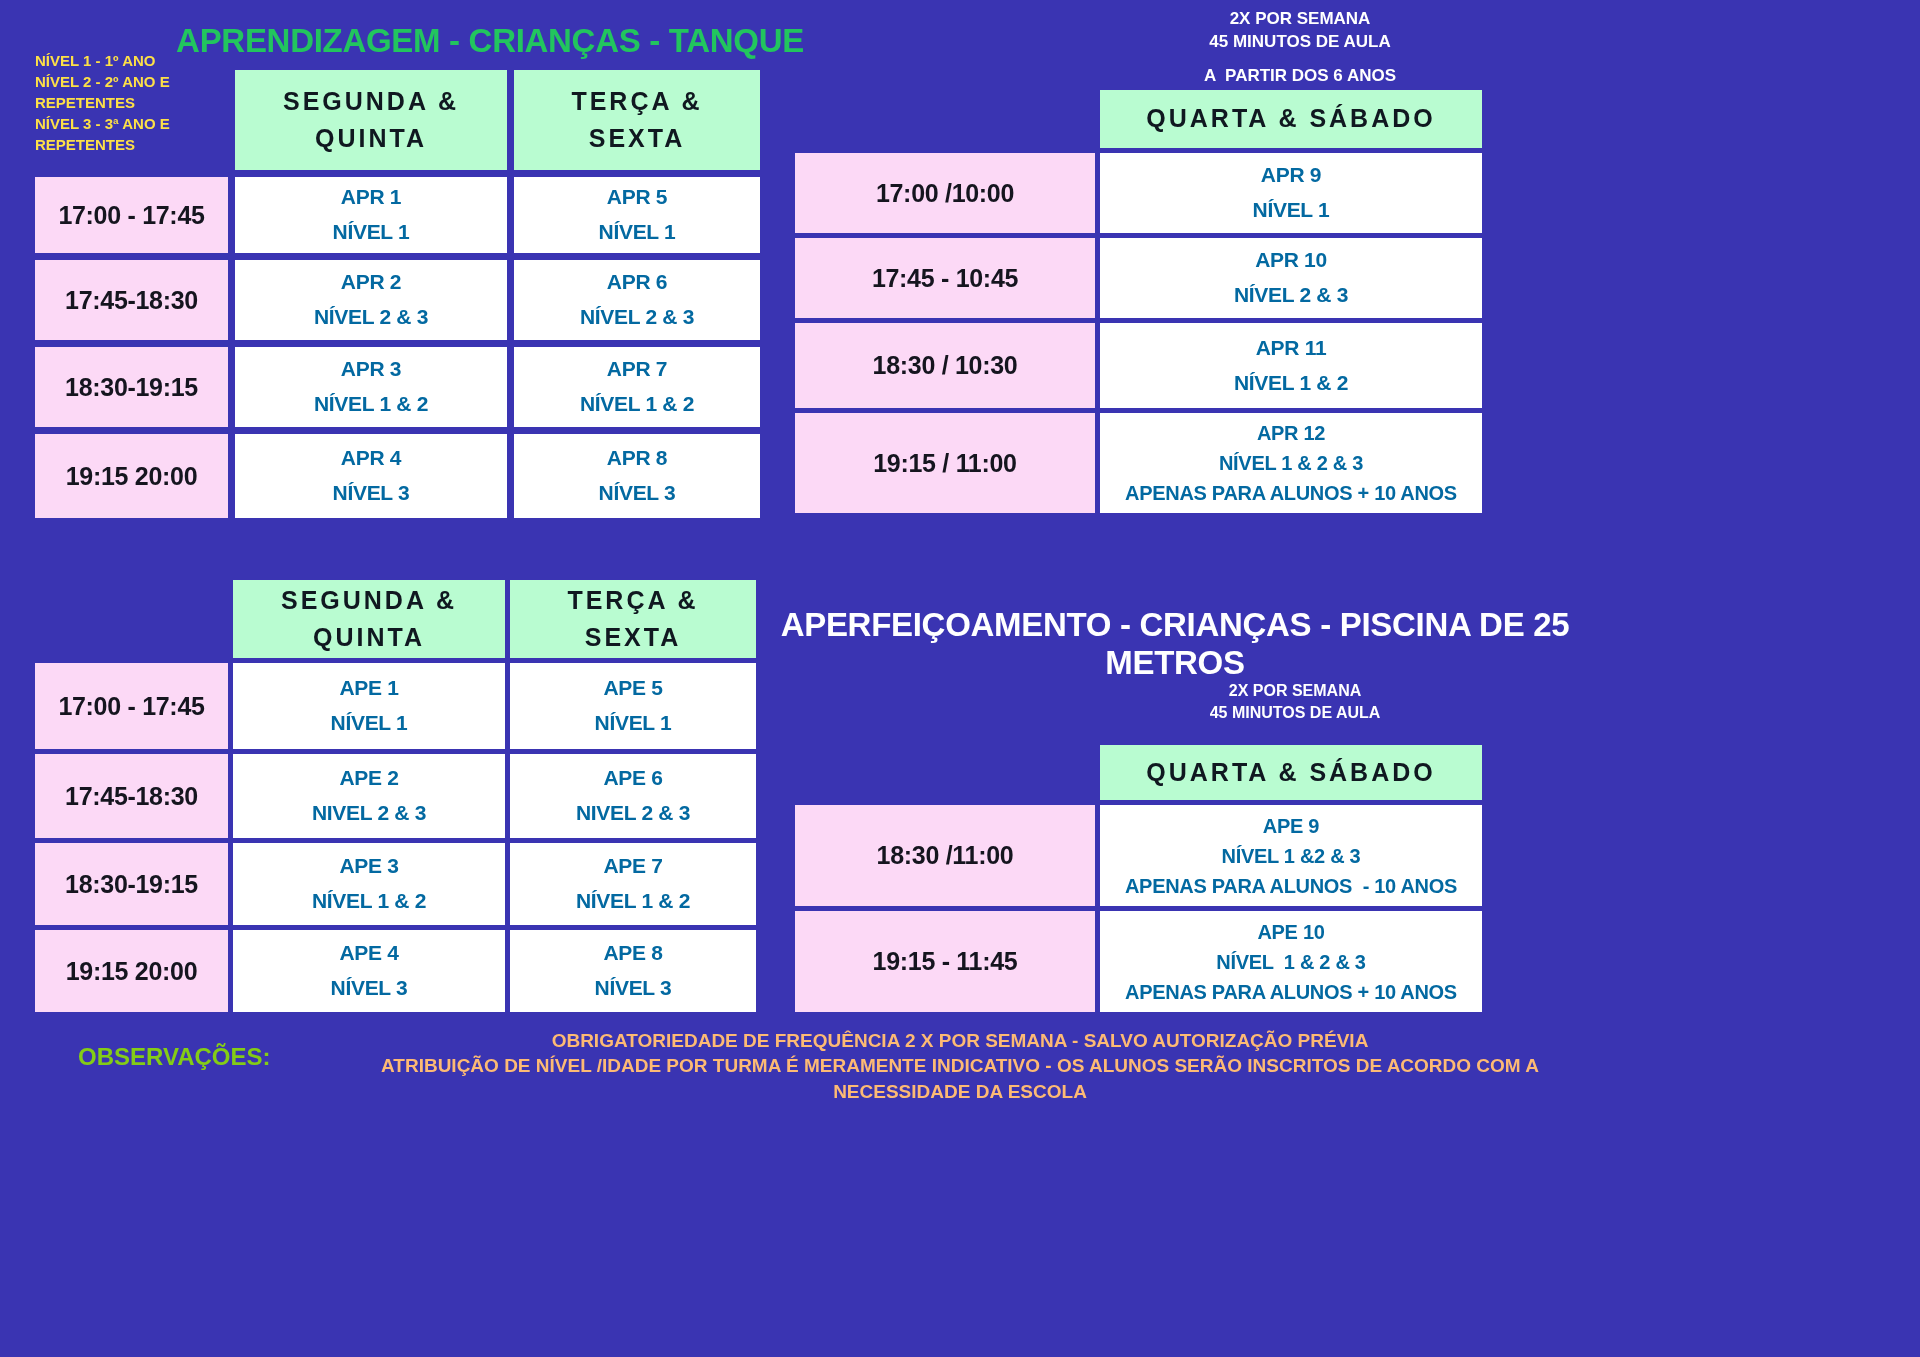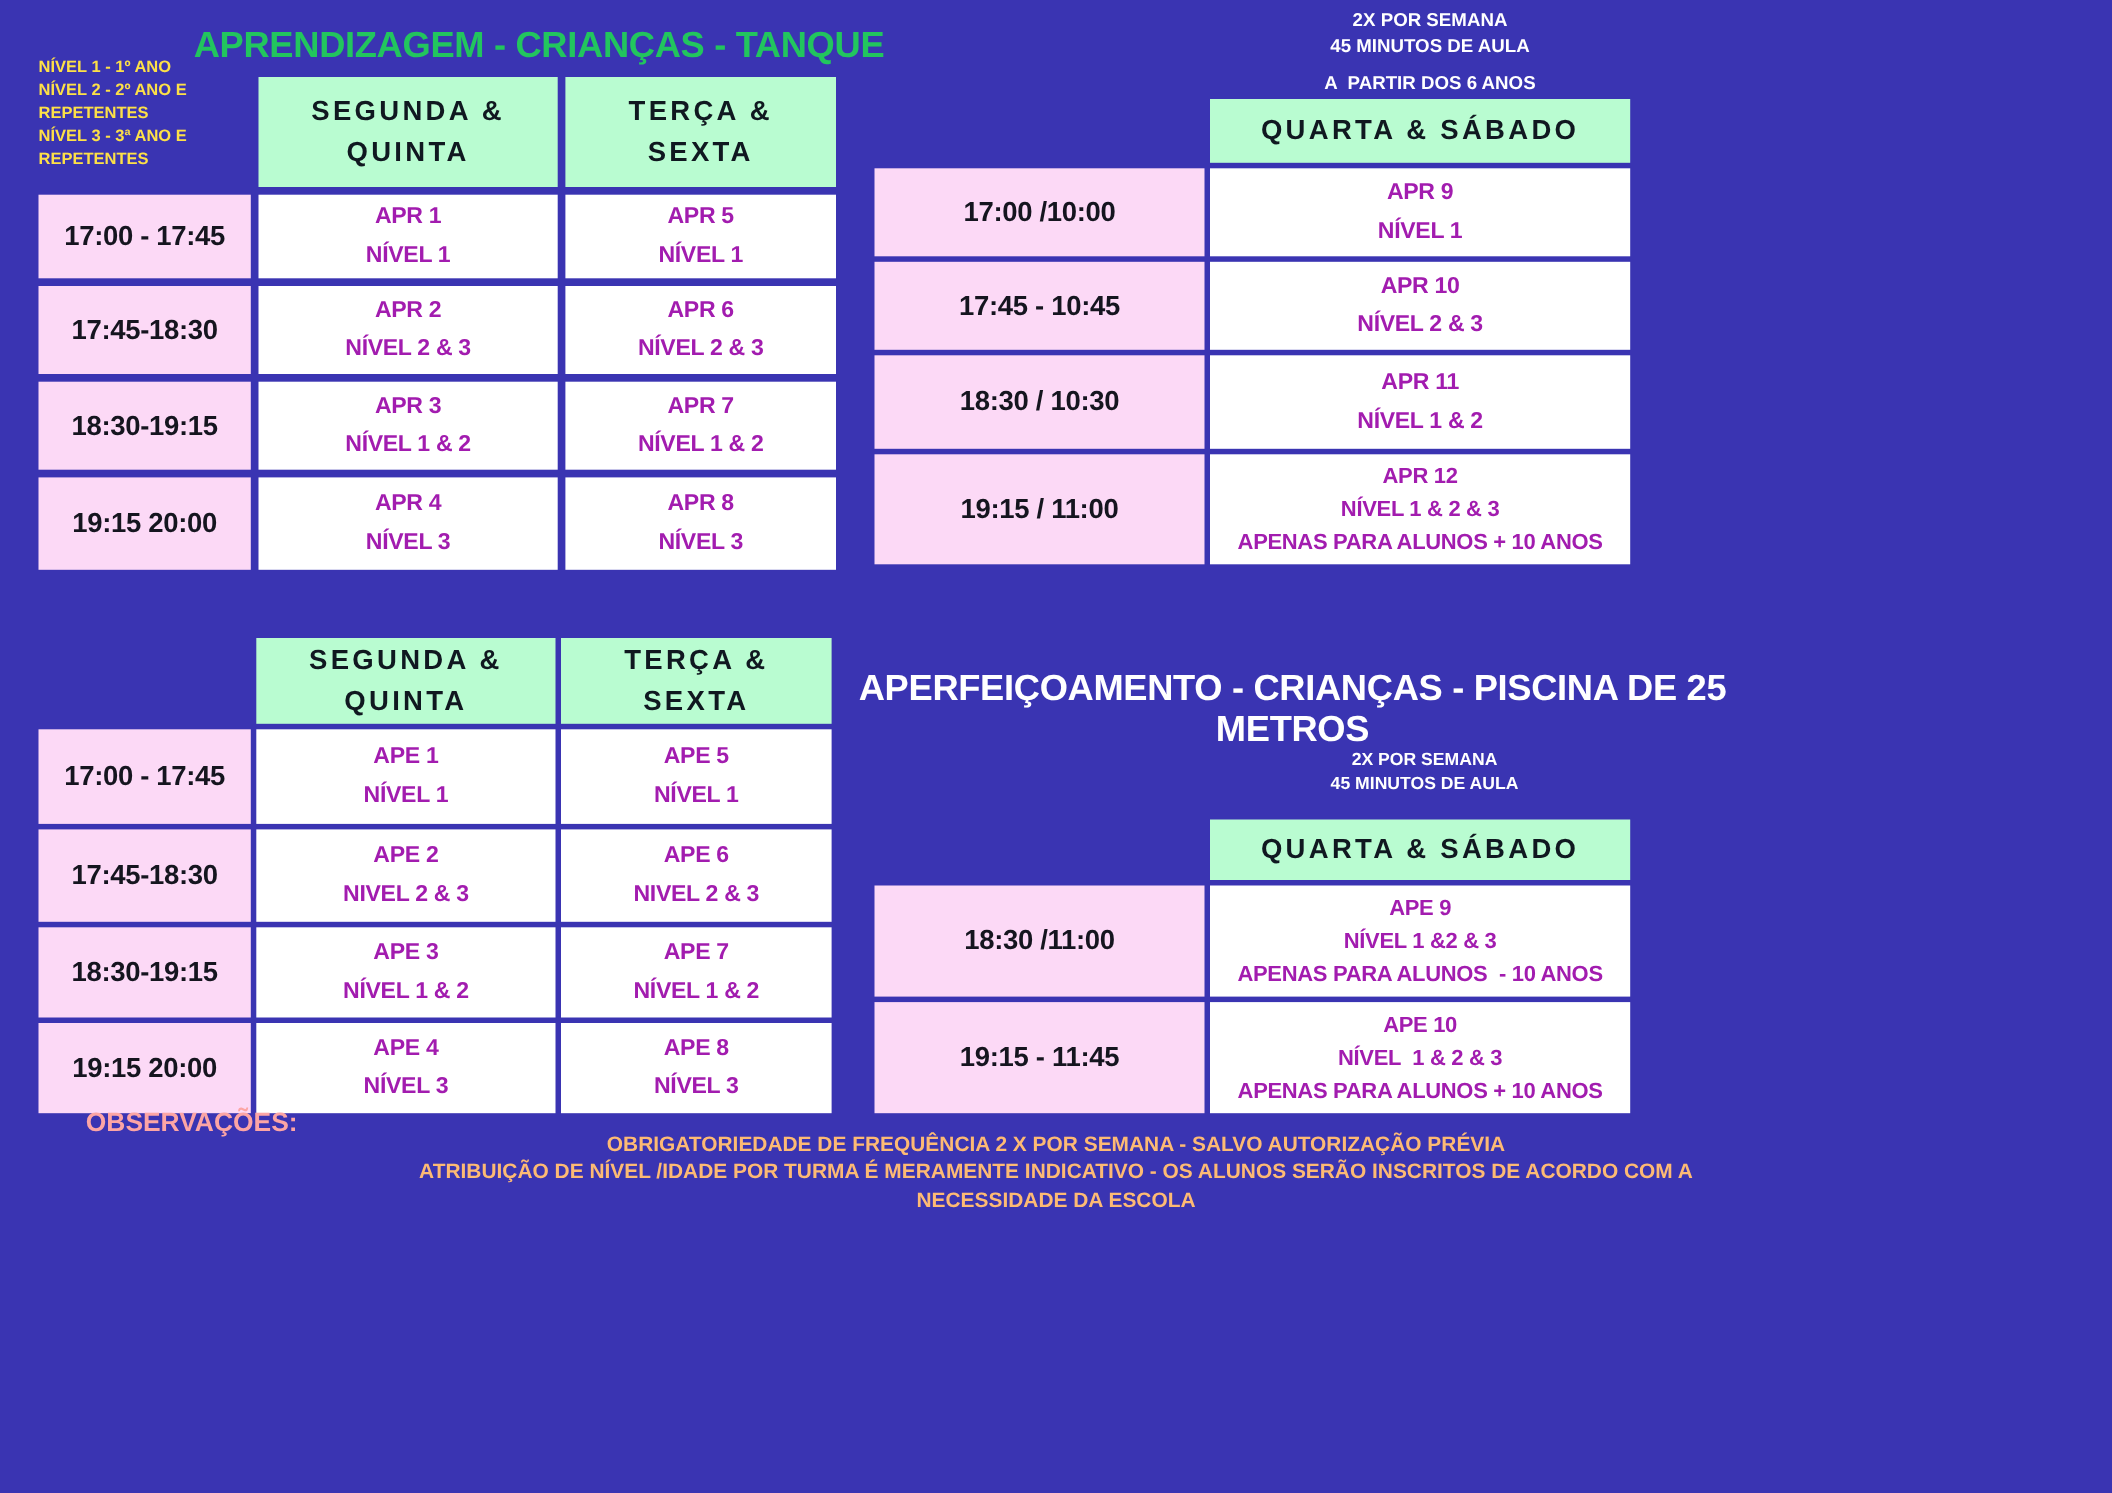--- a/index.html
+++ b/index.html
@@ -47,27 +47,27 @@
   .cell.head{
     background:#b9fcd1;color:#101820;
     font-size:25px;font-weight:700;letter-spacing:3px;
     line-height:1.5;white-space:pre-line;
   }
   .cell.time{
     background:#fcd9f6;color:#15151f;
     font-size:25px;font-weight:700;letter-spacing:-0.3px;
   }
   .cell.body{
-    background:#ffffff;color:#a21caf;
+    background:#ffffff;color:#0369a1;
     font-size:21px;font-weight:700;line-height:1.65;white-space:pre-wrap;letter-spacing:-0.3px;
   }
   .cell.body.l3{font-size:20px;line-height:1.5;}
 
   
-  .obs-label{left:78px;top:1007px;font-size:24px;font-weight:700;color:#fca5a5;text-align:center;}
+  .obs-label{left:78px;top:1043px;font-size:24px;font-weight:700;color:#84cc16;text-align:center;}
   .obs-text{
     left:240px;top:1028px;width:1440px;text-align:center;
     font-size:19px;font-weight:700;color:#fdba74;line-height:1.34;white-space:pre-line;
   }
 </style>
 </head>
 <body>
 
 <div class="abs legend">NÍVEL 1 - 1º ANO
 NÍVEL 2 - 2º ANO E

